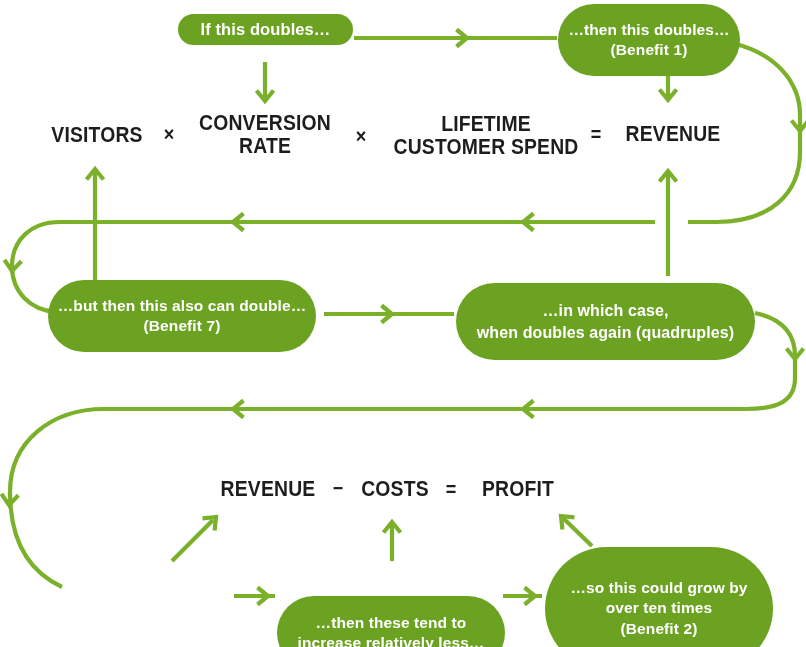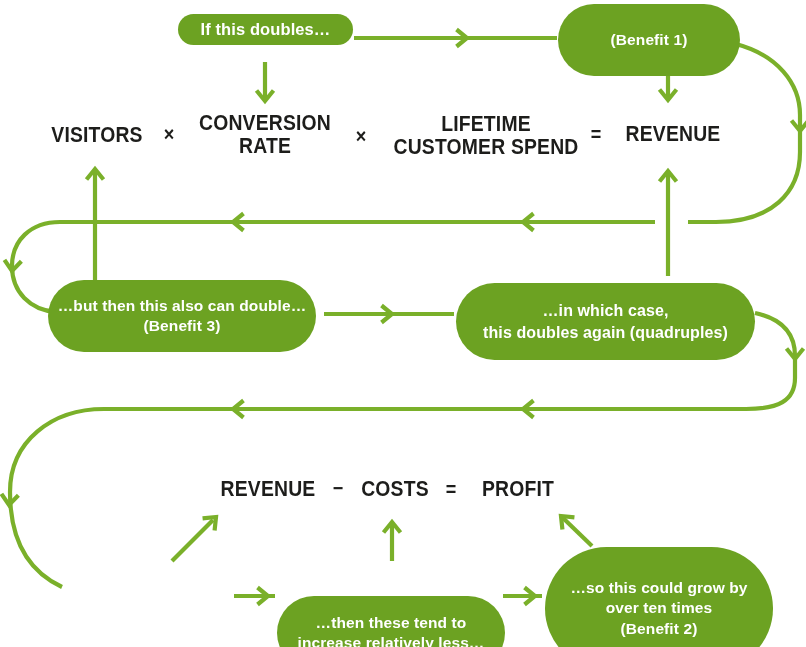--- a/index.html
+++ b/index.html
@@ -94,29 +94,30 @@
       <path d="M -8.5,10.5 L 0,0 L 8.5,10.5" transform="translate(216,517) rotate(45)"></path>
       <path d="M -8.5,10.5 L 0,0 L 8.5,10.5" transform="translate(392,522)"></path>
       <path d="M -8.5,10.5 L 0,0 L 8.5,10.5" transform="translate(561,516) rotate(315)"></path>
     </g>
   </svg>
 
   <div class="pill p1">
     <div>If this doubles…</div>
   </div>
   <div class="pill p2">
+    <div>…then this doubles…</div>
     <div>(Benefit 1)</div>
   </div>
   <div class="pill p3">
     <div>…but then this also can double…</div>
-    <div>(Benefit 3)</div>
+    <div>(Benefit 7)</div>
   </div>
   <div class="pill p4">
     <div>…in which case,</div>
-    <div>this doubles again (quadruples)</div>
+    <div>when doubles again (quadruples)</div>
   </div>
   <div class="pill p6">
     <div>…then these tend to</div>
     <div>increase relatively less…</div>
   </div>
   <div class="pill p7">
     <div>…so this could grow by</div>
     <div>over ten times</div>
     <div>(Benefit 2)</div>
   </div>

